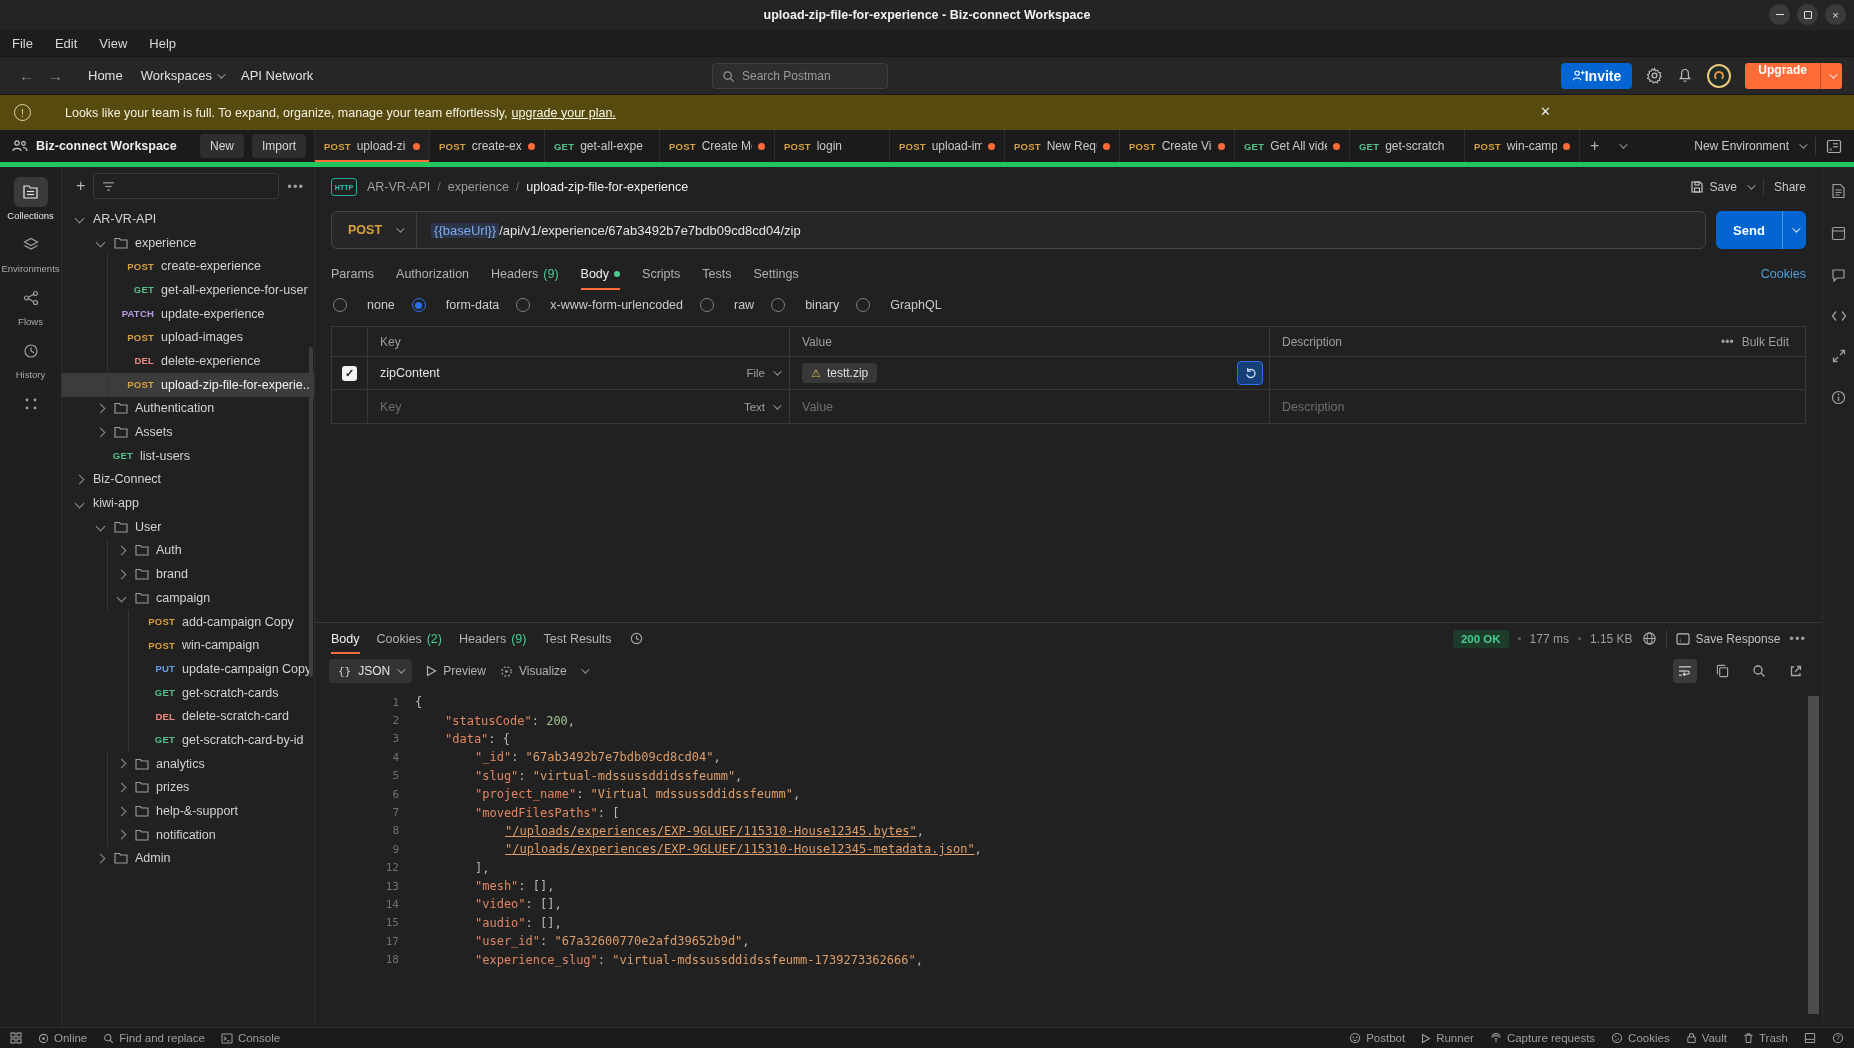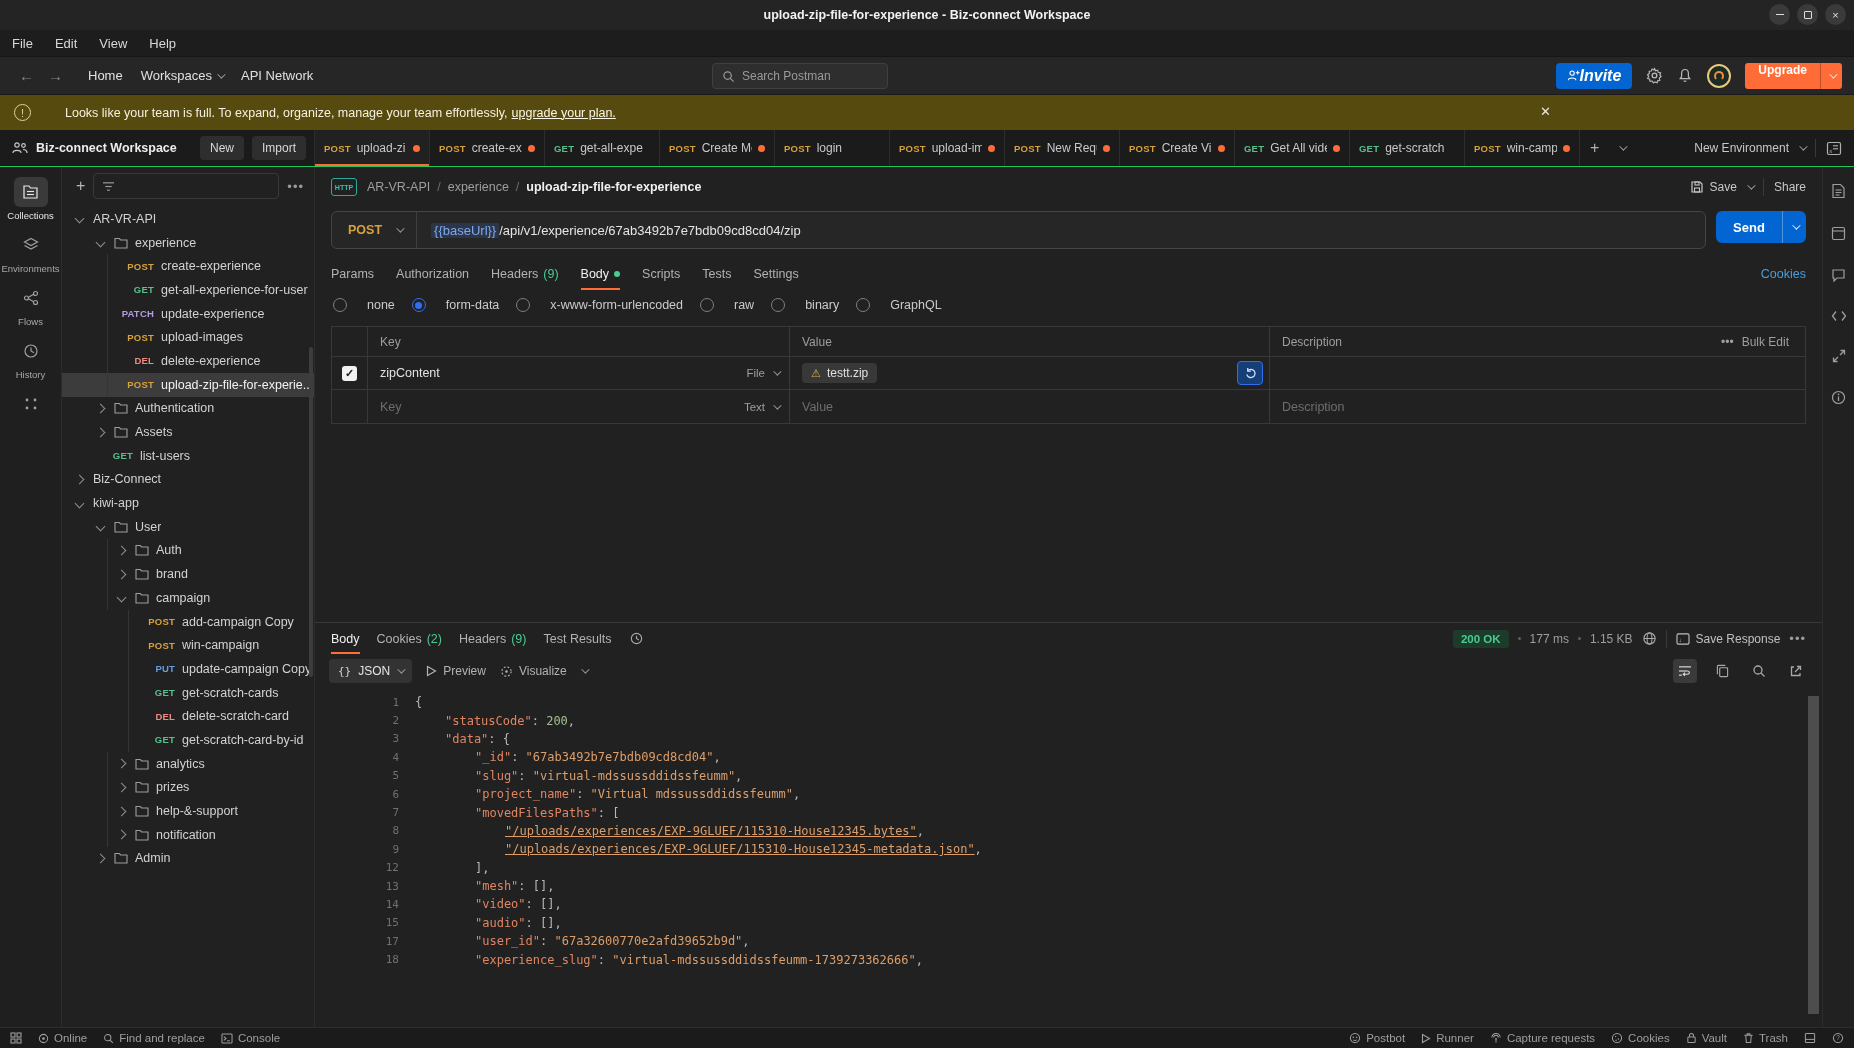--- a/index.html
+++ b/index.html
@@ -20,38 +20,38 @@
   .menubar { height:27px; background:#1d1d1d; display:flex; align-items:center; gap:22px; padding-left:12px; flex:none; border-bottom:1px solid #161616; }
   .menubar span { font-size:13px; color:#d8d8d8; }
 
   
   .navbar { height:38px; background:#262626; flex:none; display:flex; align-items:center; position:relative; padding:0 12px; border-bottom:1px solid #1a1a1a; }
   .nav-arrow { color:#8a8a8a; font-size:15px; padding:0 7px; }
   .nav-item { font-size:13px; color:#e0e0e0; margin-left:18px; display:flex; align-items:center; gap:5px; }
   .searchbox { position:absolute; left:712px; top:6px; width:176px; height:26px; background:#2e2e2e; border:1px solid #404040; border-radius:4px; display:flex; align-items:center; gap:7px; padding:0 9px; }
   .searchbox span { font-size:12px; color:#9a9a9a; }
   .nav-right { margin-left:auto; display:flex; align-items:center; gap:14px; }
-  .btn-invite { height:26px; background:#0265d2; border-radius:4px; display:flex; align-items:center; gap:0; padding:0 11px; color:#fff; font-size:16px; font-weight:bold;font-style:italic; }
+  .btn-invite { height:26px; background:#0265d2; border-radius:4px; display:flex; align-items:center; gap:0; padding:0 11px; color:#fff; font-size:14px; font-weight:bold; }
   .avatar { width:24px; height:24px; border-radius:50%; border:2px solid #e8c87a; background:#1d2b26; display:flex; align-items:center; justify-content:center; }
   .avatar i { width:10px; height:10px; border:2px solid #e8913f; border-radius:50%; border-bottom-color:transparent; display:block; }
   .btn-upgrade { height:26px; display:flex; border-radius:3px; overflow:hidden; }
   .btn-upgrade .main { background:#ff6c37; color:#fff; font-size:12px; font-weight:bold; display:flex; align-items:center; padding:0 13px; }
   .btn-upgrade .chev { background:#ff6c37; border-left:1px solid rgba(0,0,0,.25); width:22px; display:flex; align-items:center; justify-content:center; }
   .chev-i { width:6px; height:6px; border-right:1.5px solid #e8e8e8; border-bottom:1.5px solid #e8e8e8; transform:rotate(45deg) translateY(-2px); display:inline-block; }
   .chev-i.gray { border-color:#9a9a9a; }
 
   
   .banner { height:35px; background:#564a0e; flex:none; display:flex; align-items:center; padding-left:14px; position:relative; }
   .banner .b-ico { width:17px; height:17px; border-radius:50%; border:1.3px solid #ded4a4; color:#ded4a4; font-size:11px; display:flex; align-items:center; justify-content:center; margin-right:10px; }
   .banner .b-text { font-size:12.5px; color:#f4f1e2;margin-left:24px; }
   .banner .b-link { font-size:12.5px; color:#fbf8ea; text-decoration:underline; margin-left:4px; }
   .banner .b-close { position:absolute; left:1540px; top:9px; color:#e8e8e8; font-size:13px; }
 
   
-  .tabsrow { height:37px; background:#1b1b1b; flex:none; display:flex; align-items:stretch; border-bottom:1px solid #22c55e; }
+  .tabsrow { height:37px; background:#1b1b1b; flex:none; display:flex; align-items:stretch; border-bottom:5px solid #22c55e; }
   .ws-block { width:315px; flex:none; display:flex; align-items:center; gap:8px; padding:0 8px 0 12px; border-right:1px solid #2d2d2d; }
   .ws-name { font-size:12.5px; font-weight:bold; color:#ececec; white-space:nowrap; overflow:hidden; flex:1; }
   .ws-btn { height:24px; background:#2e2e2e; border-radius:4px; color:#d8d8d8; font-size:12px; display:flex; align-items:center; padding:0 10px; }
   .wtabs { display:flex; align-items:stretch; overflow:hidden; }
   .wtab { width:115px; flex:none; display:flex; align-items:center; gap:6px; padding:0 9px; border-right:1px solid #2d2d2d; position:relative; }
   .wtab.active { background:#212121; }
   .wtab.active::after { content:""; position:absolute; left:0; right:0; bottom:0; height:2px; background:#ff6c37; }
   .wtab-m { font-size:9.5px; font-weight:bold; letter-spacing:.2px; flex:none; }
   .wtab-l { font-size:12px; color:#c8c8c8; white-space:nowrap; overflow:hidden; flex:1; }
   .wtab-dot { width:7px; height:7px; border-radius:50%; background:#ff6c37; flex:none; }
@@ -89,33 +89,33 @@
   .t-folder { margin-right:7px; flex:none; }
   .sb-scroll { position:absolute; right:1px; top:180px; width:4px; height:330px; background:#3d3d3d; border-radius:2px; }
 
   
   .main { flex:1; min-width:0; display:flex; flex-direction:column; background:#212121; }
   .crumb-row { height:40px; flex:none; display:flex; align-items:center; padding:0 16px; }
   .http-badge { width:26px; height:18px; border:1px solid #2aa99c; border-radius:3px; color:#2fc4b5; font-size:7px; font-weight:bold; display:flex; align-items:center; justify-content:center; margin-right:10px; }
   .crumb { display:flex; align-items:center; gap:7px; font-size:12.5px; }
   .crumb .c-item { color:#9e9e9e; }
   .crumb .c-sep { color:#6e6e6e; }
-  .crumb .c-last { color:#f0f0f0; font-weight:bold; }
+  .crumb .c-last { color:#f0f0f0; font-weight:normal; }
   .crumb-right { margin-left:auto; display:flex; align-items:center; gap:10px; }
   .save-btn { display:flex; align-items:center; gap:6px; color:#c8c8c8; font-size:12px; }
   .v-sep { width:1px; height:18px; background:#3a3a3a; }
   .share-btn { color:#c8c8c8; font-size:12px; }
 
   .url-row { flex:none; padding:4px 16px 8px; display:flex; gap:10px; }
   .url-bar { flex:1; height:38px; background:#262626; border:1px solid #454545; border-radius:6px; display:flex; align-items:center; }
   .method-sel { display:flex; align-items:center; gap:14px; padding:0 14px 0 16px; border-right:1px solid #3e3e3e; height:100%; }
   .method-sel .m { font-size:12.5px; font-weight:bold; color:#d8a13c; }
   .url-text { padding:0 14px; font-size:13px; color:#e4e4e4; white-space:nowrap; overflow:hidden; }
   .url-var { color:#7da9ec; background:#2c3648; border-radius:3px; padding:1px 3px; }
-  .send-btn { width:90px; height:32px; flex:none; display:flex; border-radius:6px; overflow:hidden; }
+  .send-btn { width:90px; height:38px; flex:none; display:flex; border-radius:6px; overflow:hidden; }
   .send-btn .main-part { flex:1; background:#0265d2; color:#fff; font-size:13px; font-weight:bold; display:flex; align-items:center; justify-content:center; }
   .send-btn .chev-part { width:24px; background:#0265d2; border-left:1px solid rgba(255,255,255,.3); display:flex; align-items:center; justify-content:center; }
 
   .rtabs-row { height:33px; flex:none; display:flex; align-items:center; padding:0 16px; gap:22px; }
   .rtab { font-size:12.5px; color:#b2b2b2; height:100%; display:flex; align-items:center; gap:5px; position:relative; }
   .rtab.active { color:#f0f0f0; }
   .rtab.active::after { content:""; position:absolute; left:0; right:0; bottom:0; height:2px; background:#ff6c37; }
   .rtab .cnt { color:#49cc90; }
   .gdot { width:6px; height:6px; border-radius:50%; background:#49cc90; }
   .cookies-link { margin-left:auto; font-size:12.5px; color:#4a9eda; }

